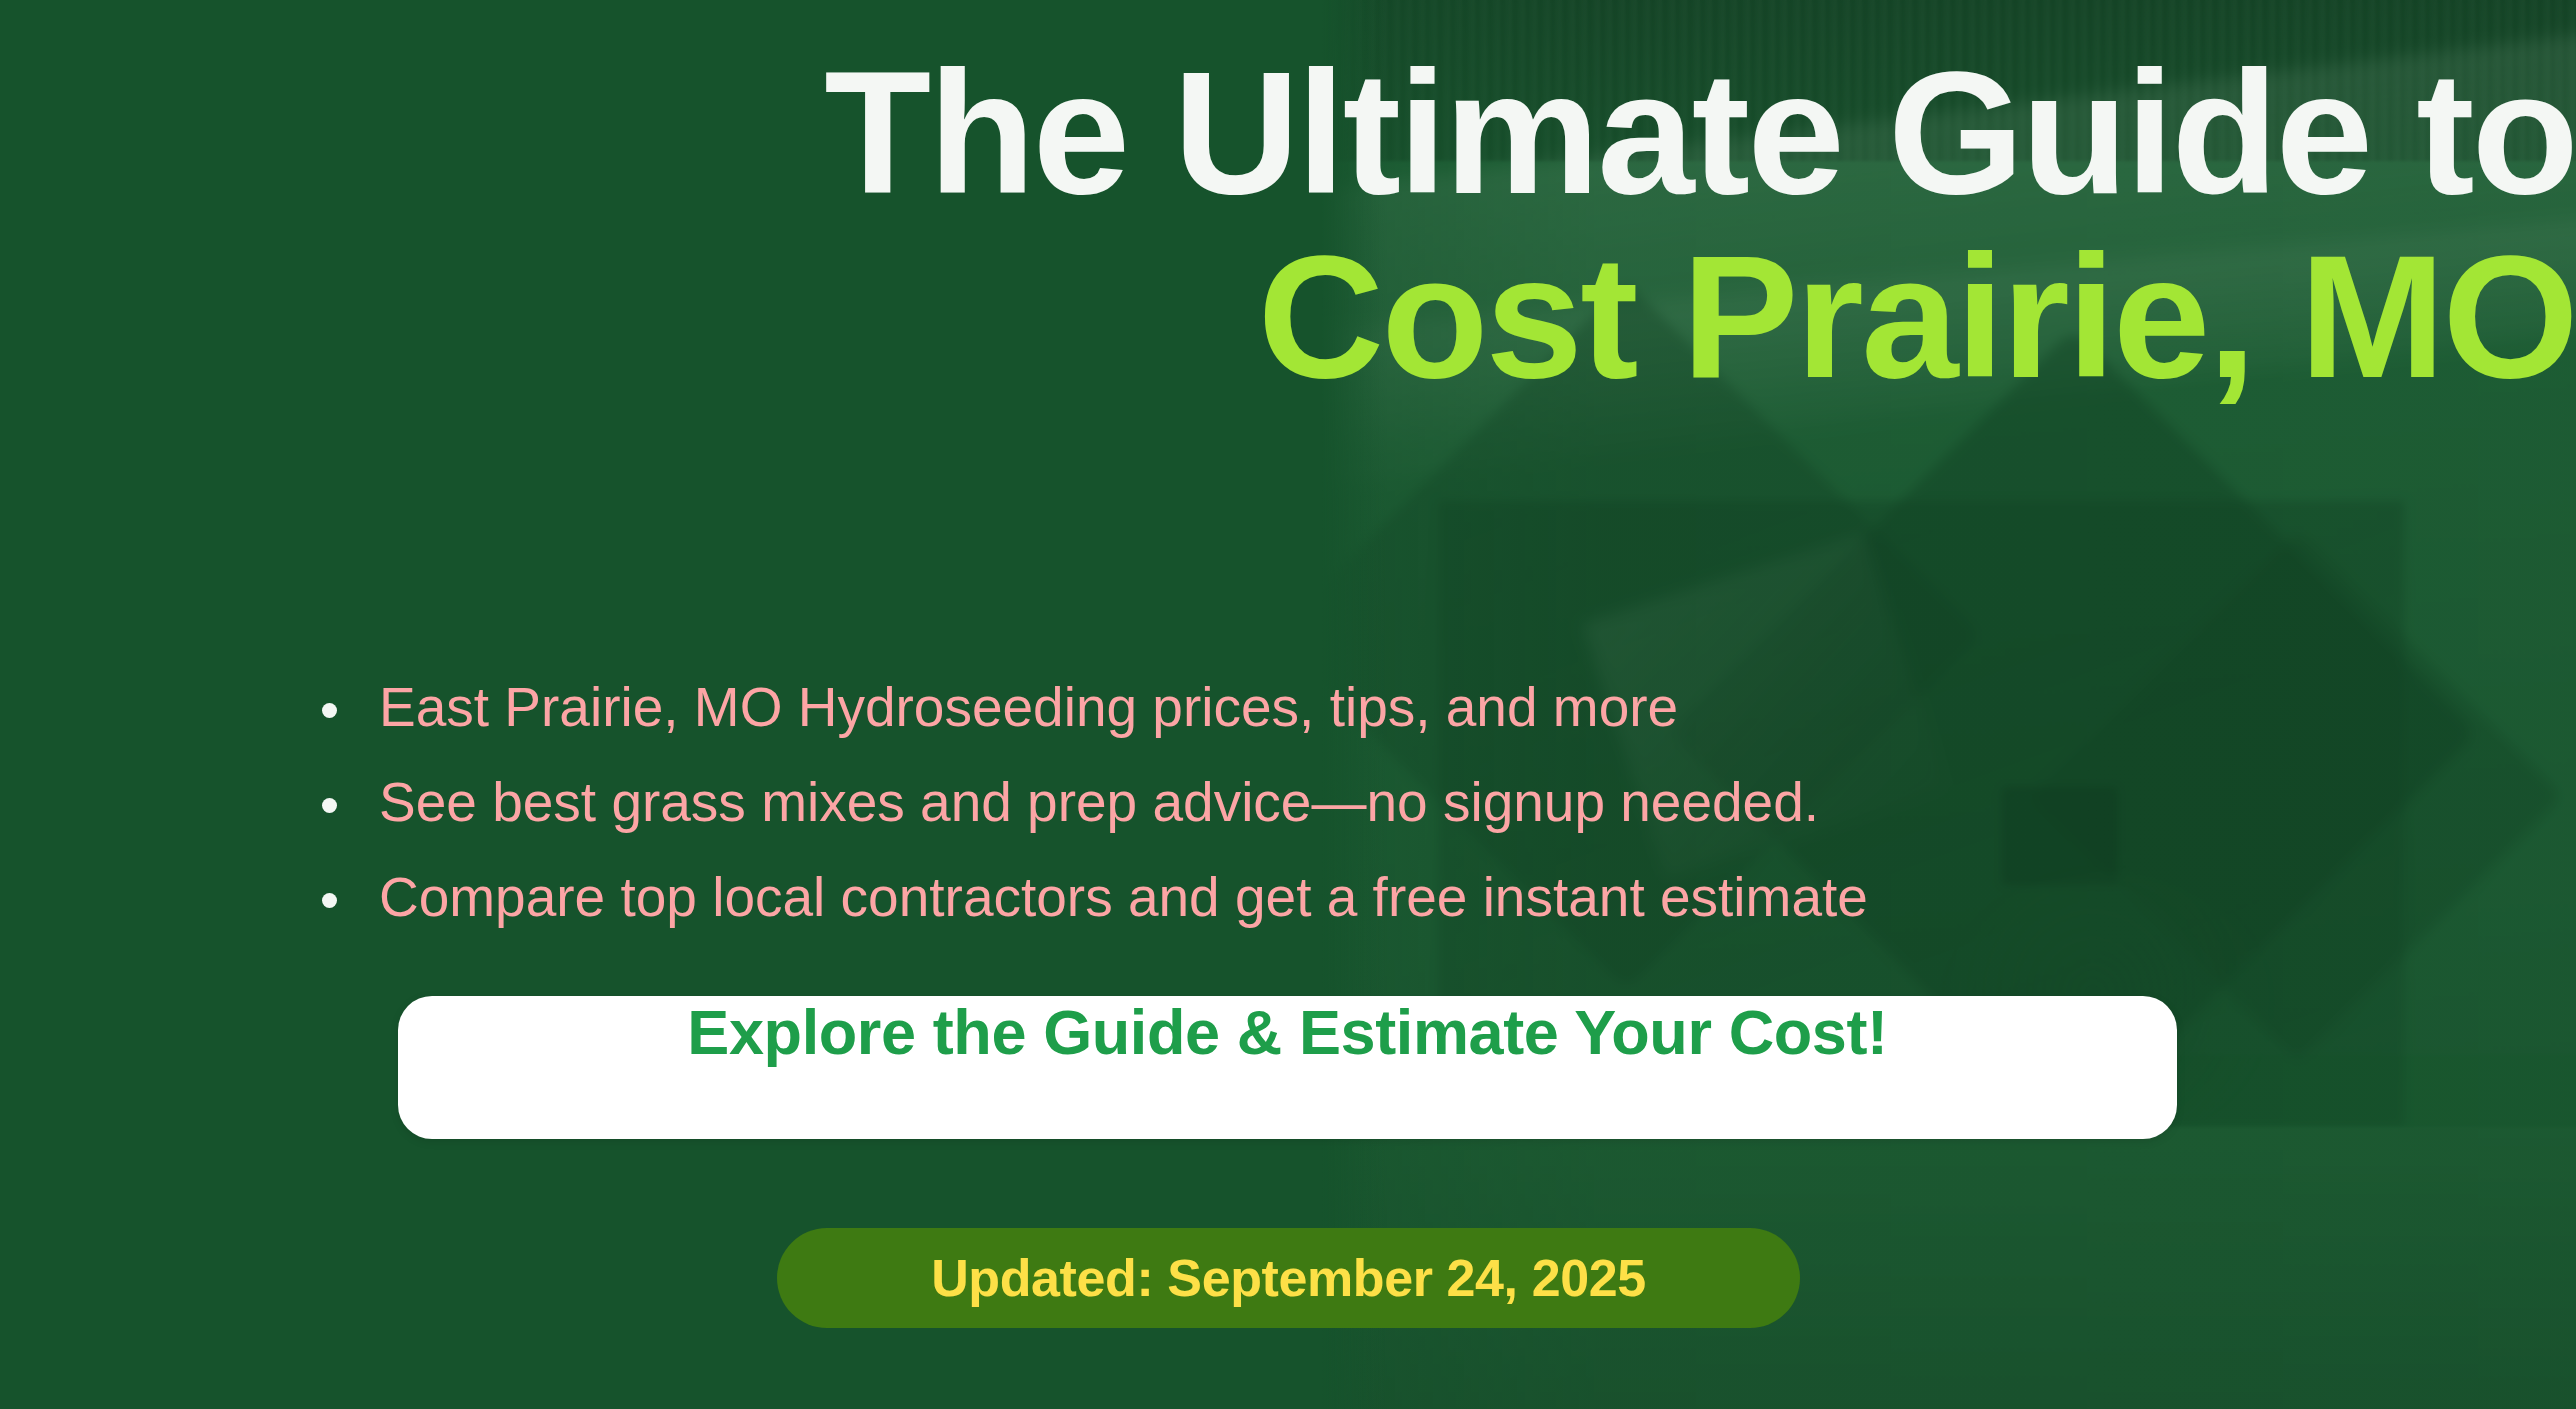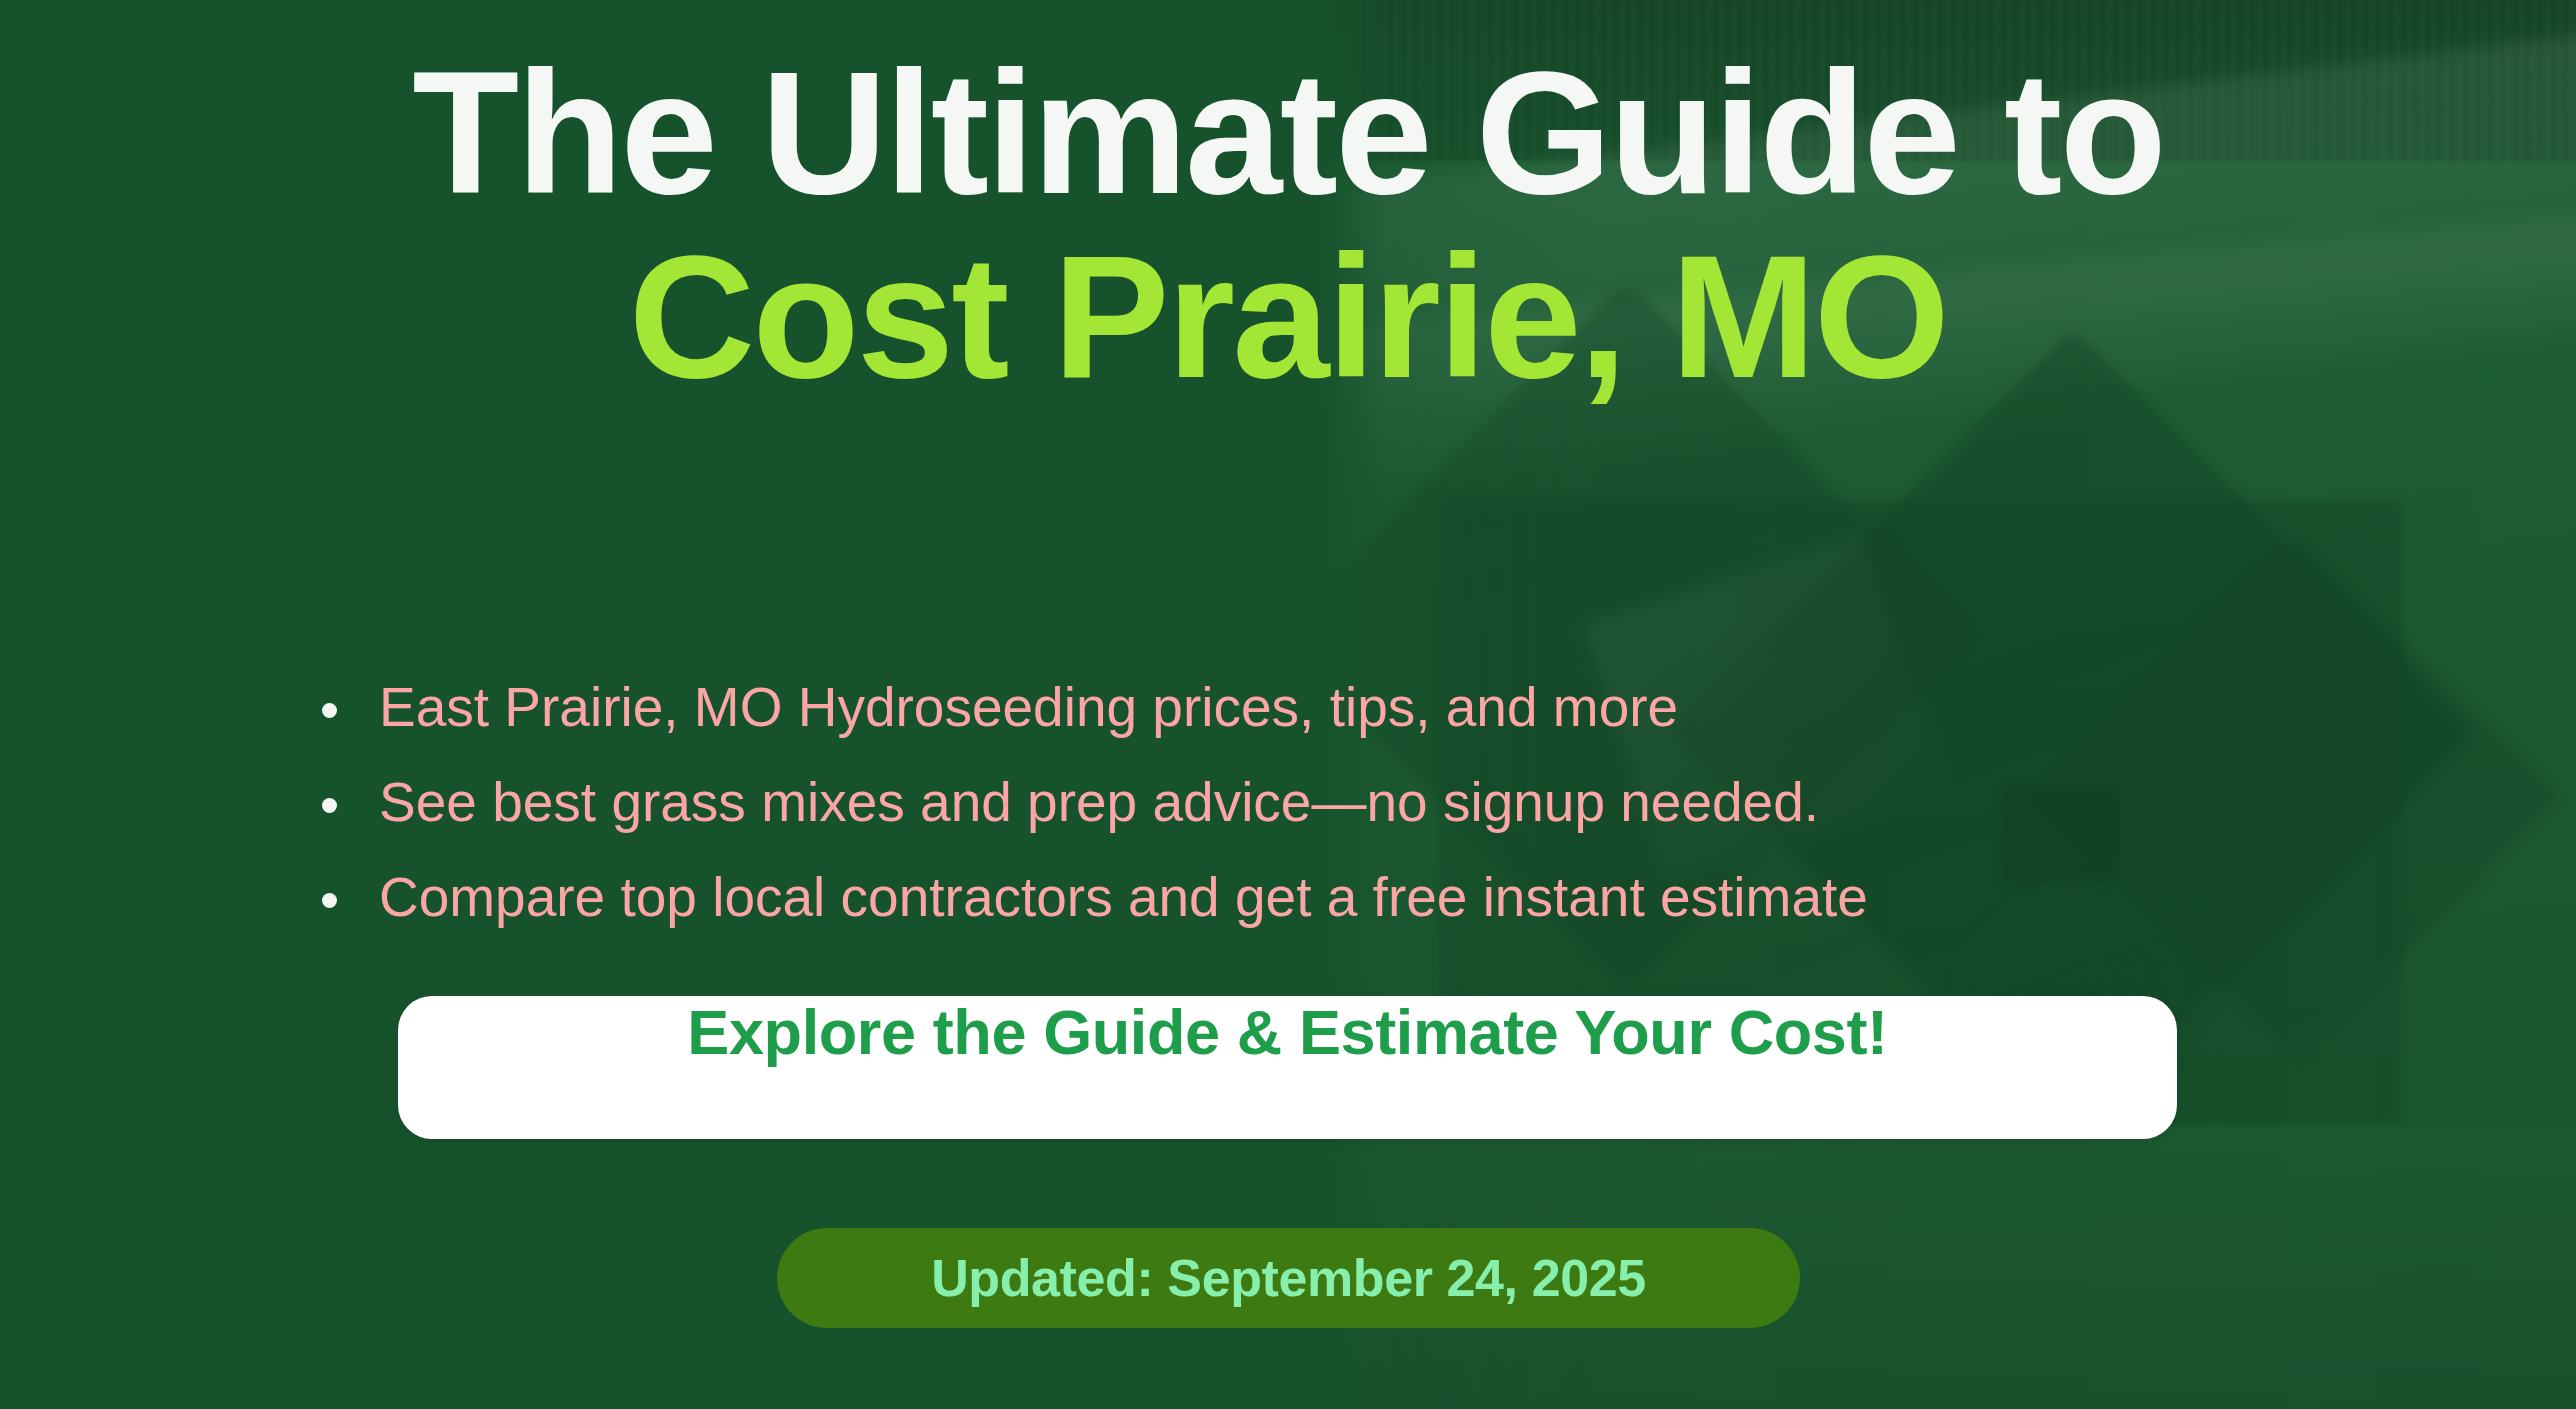--- a/index.html
+++ b/index.html
@@ -116,21 +116,21 @@
   .photo-featherL{
     position:absolute;top:0;left:0;width:63px;height:100%;
     background:linear-gradient(90deg,#16532C 0%,rgba(22,83,44,0) 100%);
   }
 
   
   .content{position:absolute;inset:0;}
 
   .headline{
     position:absolute;top:41px;left:0;width:2576px;
-    text-align:center;
+    text-align:right;
     font-weight:700;
     font-size:175px;
     line-height:1.05;
     letter-spacing:-2.7px;
     margin:0;
   }
   .hl-line{display:block;}
   .hl-white{color:#F4F7F4;}
   .hl-accent{color:#A3E635;}
 
@@ -170,21 +170,21 @@
     padding:0;
     display:flex;align-items:flex-start;justify-content:center;
     box-shadow:0 2.7px 9px rgba(0,0,0,.10);
   }
 
   .date-badge{
     position:absolute;left:777px;top:1228px;
     width:1023px;height:100px;
     background:#3E7A12;
     border-radius:50px;
-    color:#86efac;
+    color:#fde047;
     font-size:52px;
     font-weight:700;
     letter-spacing:-0.4px;
     display:flex;align-items:center;justify-content:center;
   }
 </style>
 </head>
 <body>
 
 <div class="hero">

